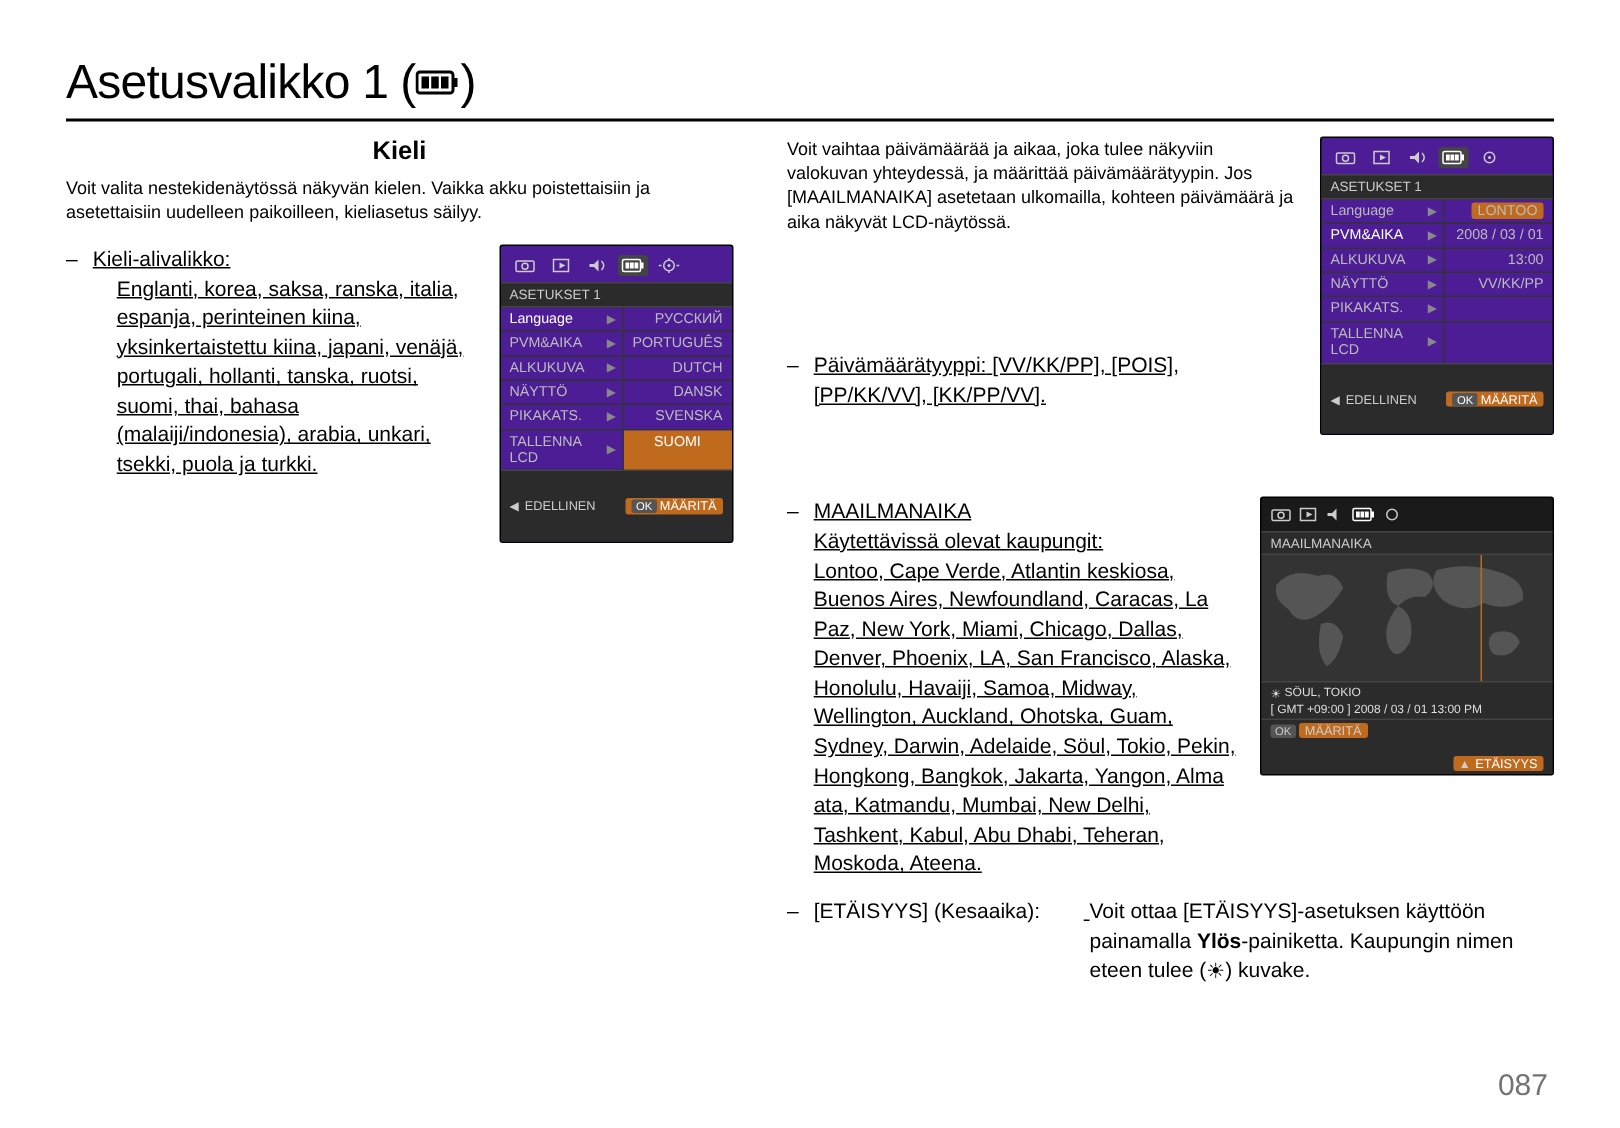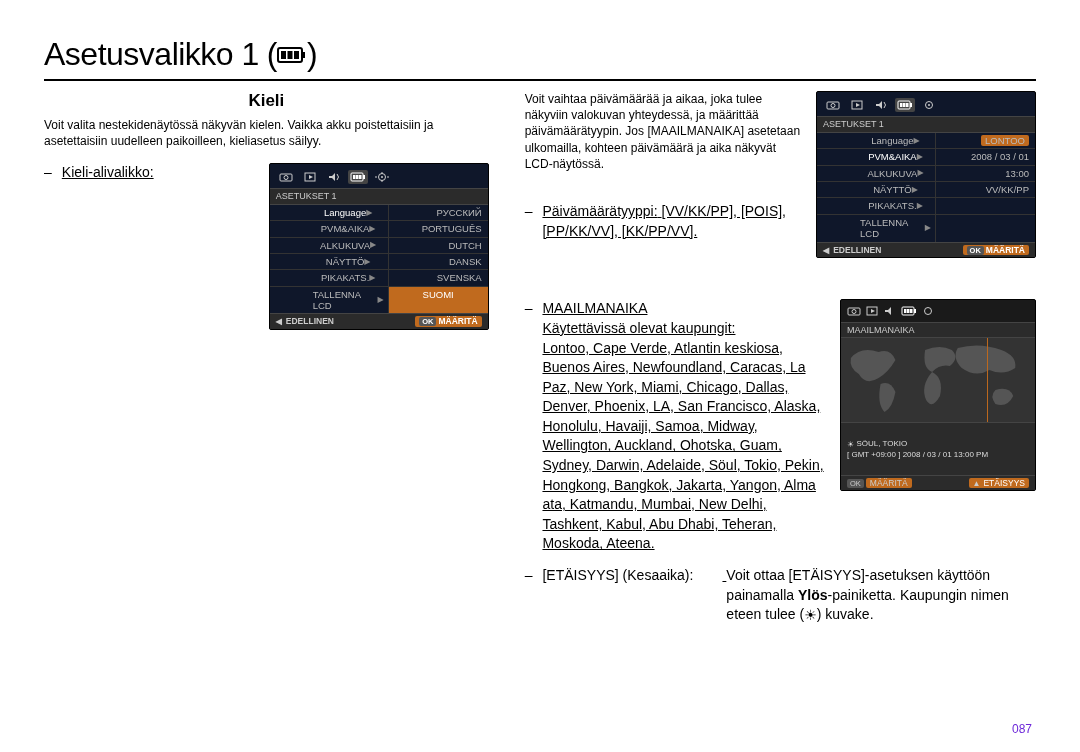--- a/index.html
+++ b/index.html
@@ -14,50 +14,50 @@
   p.intro { font-size: 12px; line-height: 1.35; margin-bottom: 14px; }
   .body-row { display: flex; gap: 14px; align-items: flex-start; }
   .body-text { flex: 1 1 auto; font-size: 14px; line-height: 1.4; }
   .dash-item { display: flex; gap: 10px; margin-bottom: 6px; }
   .dash-item .dash { flex: 0 0 auto; }
   .dash-item .content { flex: 1 1 auto; text-decoration: underline; }
   .indent { margin-left: 16px; }
   .deflabel { display: inline-block; width: 180px; vertical-align: top; }
   .defval { display: inline-block; vertical-align: top; }
   
-  .lcd { width: 220px; background: #0f172a; border: 1px solid #000; color: #fff; font-size: 9.5px; line-height: 1.2; padding: 4px 0 0; flex: 0 0 auto; border-radius: 2px; }
+  .lcd { width: 156px; background: #4c1d95; border: 1px solid #000; color: #fff; font-size: 9.5px; line-height: 1.2; padding: 4px 0 0; flex: 0 0 auto; border-radius: 2px; }
   .lcd .tabbar { display: flex; gap: 4px; padding: 2px 6px 4px; align-items: center; }
   .lcd .tab { width: 20px; height: 14px; display: flex; align-items: center; justify-content: center; color: #ddd; }
   .lcd .tab svg { display: block; }
   .lcd .tab.active { background: #444; border-radius: 2px; }
   .lcd .panel-label { background: #2b2b2b; padding: 2px 6px; border-top: 1px solid #444; border-bottom: 1px solid #444; font-size: 9px; color: #ccc; }
   .lcd .list { }
   .lcd .row { display: flex; border-bottom: 1px solid #333; }
   .lcd .row:last-child { border-bottom: none; }
-  .lcd .cell-l { flex: 0 0 82px; padding: 2px 4px 2px 6px; display: flex; align-items: center; justify-content: center; color: #bbb; border-right: 1px solid #333; margin-left: 37px; }
+  .lcd .cell-l { flex: 0 0 82px; padding: 2px 4px 2px 6px; display: flex; align-items: center; justify-content: space-between; color: #bbb; border-right: 1px solid #333; }
   .lcd .cell-l.sel { color: #fff; }
   .lcd .cell-r { flex: 1 1 auto; padding: 2px 6px; text-align: right; color: #bbb; }
   .lcd .cell-r.sel { background: #c06a1e; color: #fff; text-align: center; }
   .lcd .arrow { font-size: 8px; color: #888; }
-  .lcd .footer { background: #2b2b2b; border-top: 1px solid #444; padding: 2px 6px; display: flex; gap: 10px; font-size: 8.5px; color: #ccc; font-weight: bold; }
+  .lcd .footer { background: #2b2b2b; border-top: 1px solid #444; padding: 18px 6px; display: flex; gap: 10px; font-size: 8.5px; color: #ccc; }
   .lcd .footer span.ok-pill { background: #555; border-radius: 2px; padding: 0 3px; margin-right: 2px; font-size: 7.5px; }
   .lcd .footer .f-left { }
   .lcd .footer .f-right { margin-left: auto; background: #c06a1e; padding: 0 4px; border-radius: 2px; color: #fff; }
   .lcd .cell-r .pill { background: #c06a1e; border-radius: 2px; padding: 0 4px; display: inline-block; }
   .lcd-map { width: 196px; background: #1a1a1a; border: 1px solid #000; color: #fff; font-size: 9px; padding: 4px 0 0; flex: 0 0 auto; border-radius: 2px; }
   .lcd-map .tabbar { display: flex; gap: 4px; padding: 2px 6px 4px; }
   .lcd-map .panel-label { background: #2b2b2b; padding: 2px 6px; border-top: 1px solid #444; border-bottom: 1px solid #444; font-size: 9px; color: #ccc; }
   .lcd-map .map-img { height: 84px; margin: 0; background: #2f2f2f; position: relative; overflow: hidden; }
   .lcd-map .map-img svg { width: 100%; height: 100%; display: block; }
-  .lcd-map .map-info { background: #2b2b2b; padding: 16px 6px; border-top: 1px solid #444; font-size: 8px; display: flex; flex-direction: column; gap: 1px; color: #ddd; }
+  .lcd-map .map-info { background: #2b2b2b; padding: 2px 6px; border-top: 1px solid #444; font-size: 8px; display: flex; flex-direction: column; gap: 1px; color: #ddd; }
   .lcd-map .footer { background: #2b2b2b; border-top: 1px solid #444; padding: 2px 6px; display: flex; gap: 10px; font-size: 8.5px; color: #ccc; }
   .lcd-map .footer .ok-pill { background: #555; border-radius: 2px; padding: 0 3px; margin-right: 2px; font-size: 7.5px; }
-  .lcd-map .footer .f-right { margin-left: auto; background: #c06a1e; padding: 0 4px; border-radius: 2px; color: #fff; }
+  .lcd-map .footer .f-right { margin-left: auto; background: #c06a1e; padding: 0 4px; border-radius: 2px; color: #fff; margin-top: 22px; }
   .sun-icon { display: inline-block; vertical-align: middle; }
-  .page-number { position: absolute; bottom: 16px; right: 48px; font-size: 12px; color: #6d28d9; }
+  .page-number { position: absolute; bottom: 16px; right: 48px; font-size: 20px; color: #737373; }
   .triangle-left::before { content: "◀"; font-size: 8px; margin-right: 4px; color: #ccc; }
   .triangle-up::before { content: "▲"; font-size: 8px; margin-right: 3px; color: #ccc; }
   .subhead-gap { height: 10px; }
 </style>
 </head>
 <body>
 
 <div class="page-title">
   <span>Asetusvalikko 1</span>
   <span class="title-icon">(<svg width="30" height="20" viewBox="0 0 30 20">
@@ -74,20 +74,21 @@
   <div class="col">
     <h2 class="section">Kieli</h2>
     <p class="intro">Voit valita nestekidenäytössä näkyvän kielen. Vaikka akku poistettaisiin ja asetettaisiin uudelleen paikoilleen, kieliasetus säilyy.</p>
 
     <div class="body-row">
       <div class="body-text">
         <div class="dash-item">
           <span class="dash">–</span>
           <div class="content">
             <div>Kieli-alivalikko:</div>
+            <div class="indent">Englanti, korea, saksa, ranska, italia, espanja, perinteinen kiina, yksinkertaistettu kiina, japani, venäjä, portugali, hollanti, tanska, ruotsi, suomi, thai, bahasa (malaiji/indonesia), arabia, unkari, tsekki, puola ja turkki.</div>
           </div>
         </div>
       </div>
 
       <div class="lcd">
         <div class="tabbar">
           <span class="tab">
               <svg width="14" height="10">
                 <rect x="1" y="2" width="12" height="7" rx="1" fill="none" stroke="#ccc" stroke-width="1"></rect>
                 <circle cx="7" cy="5.5" r="2" fill="none" stroke="#ccc" stroke-width="1"></circle>

